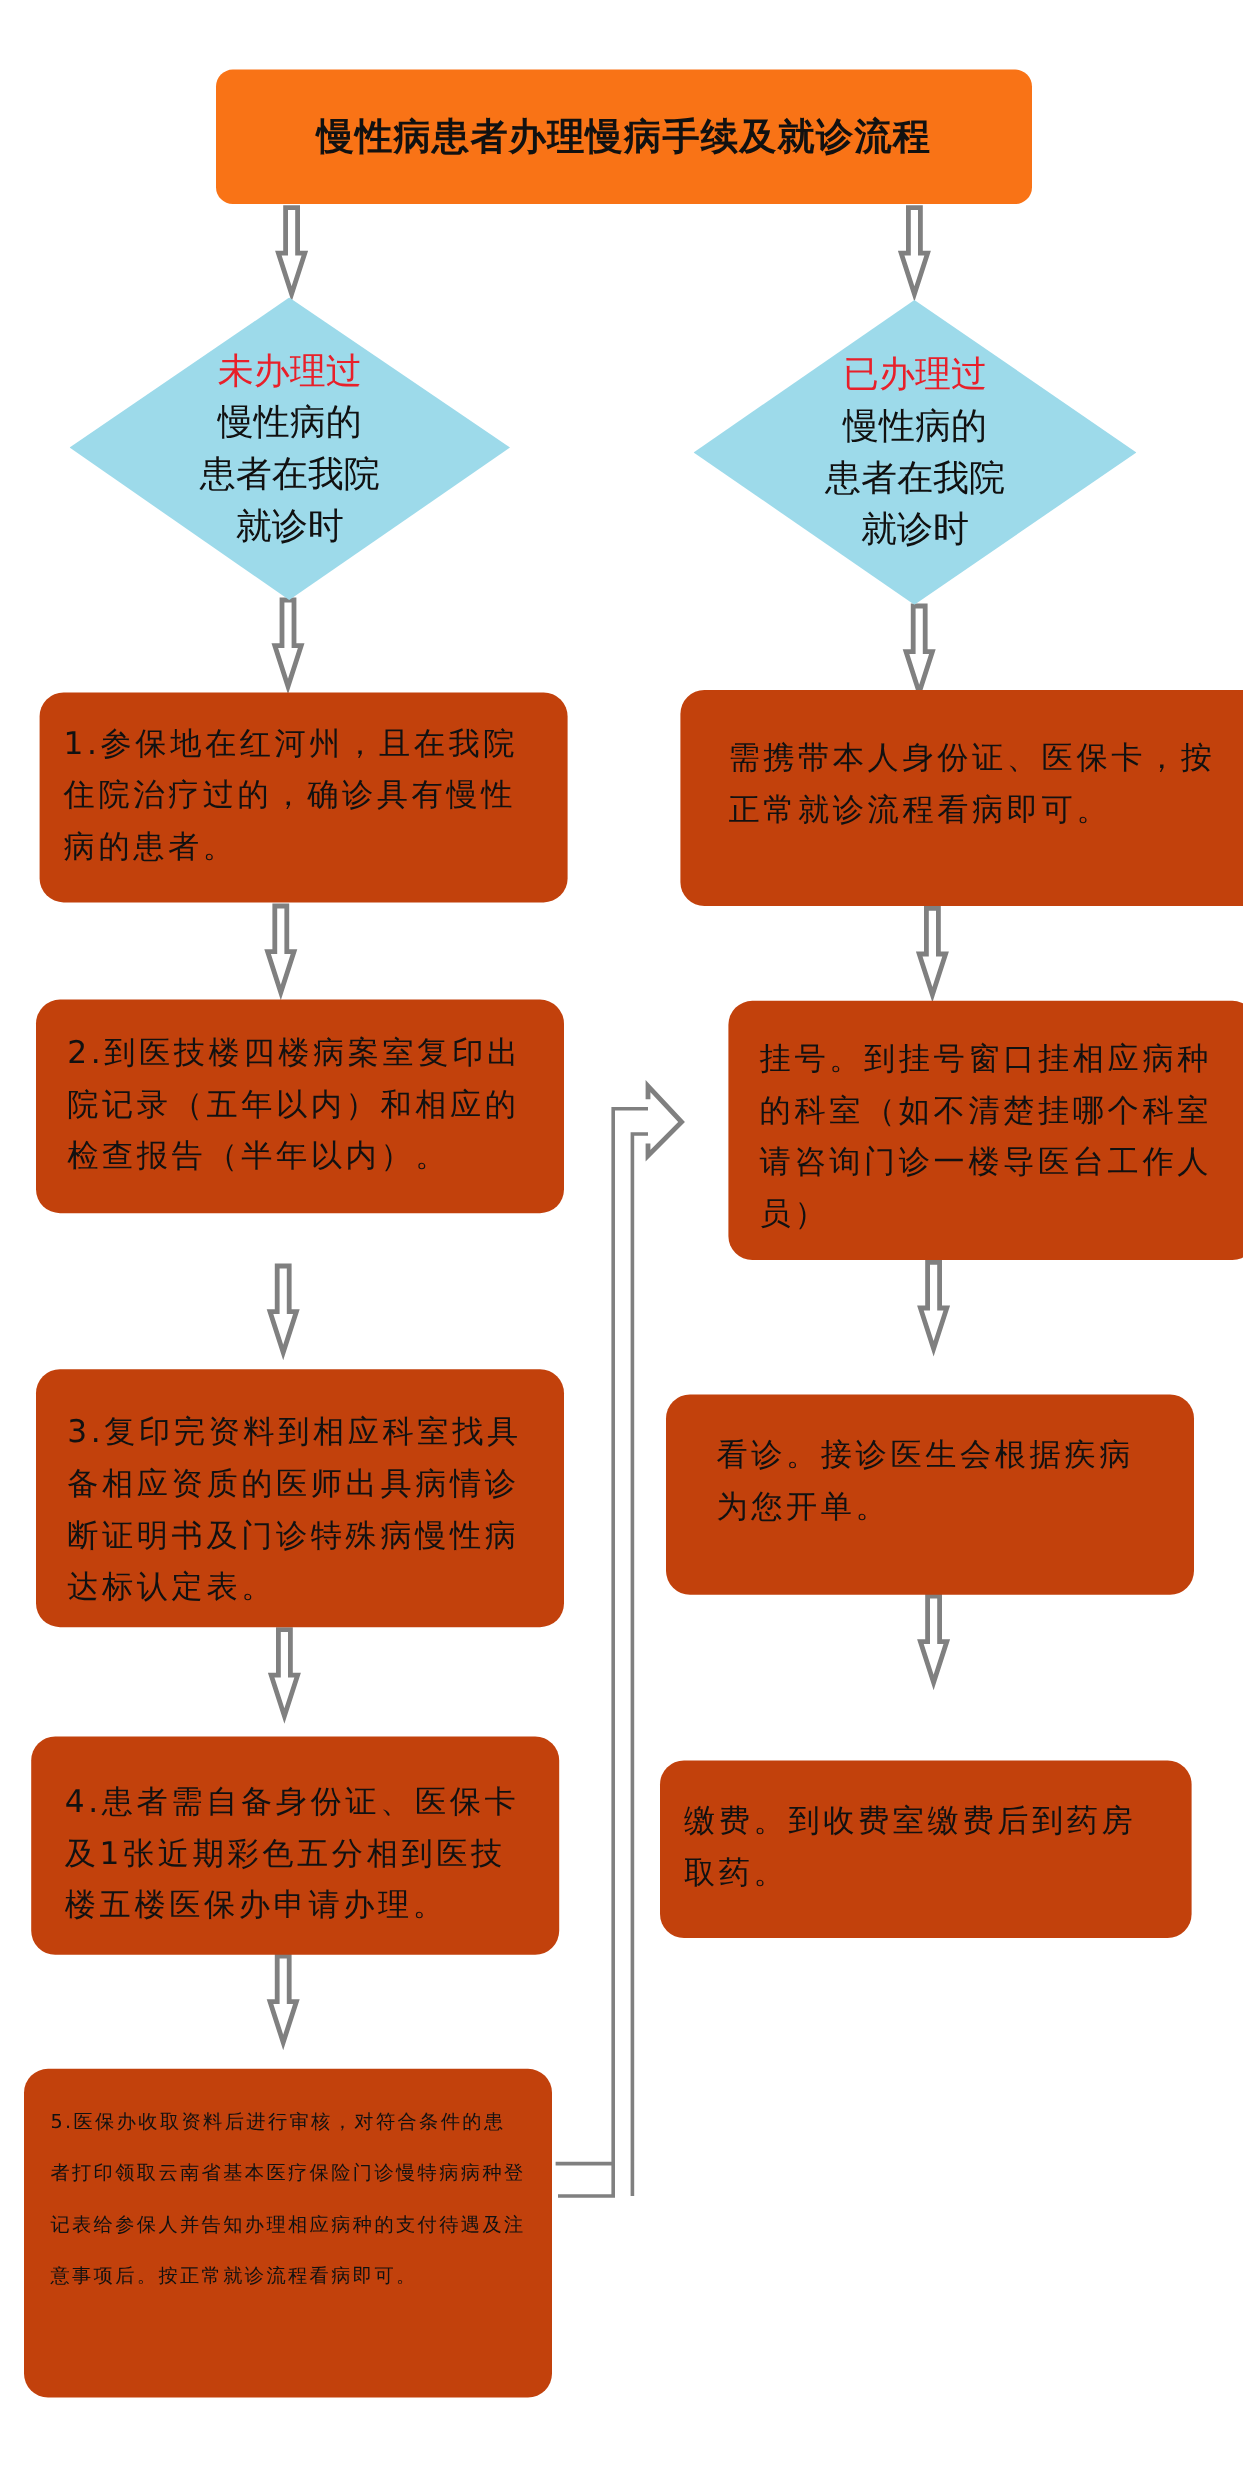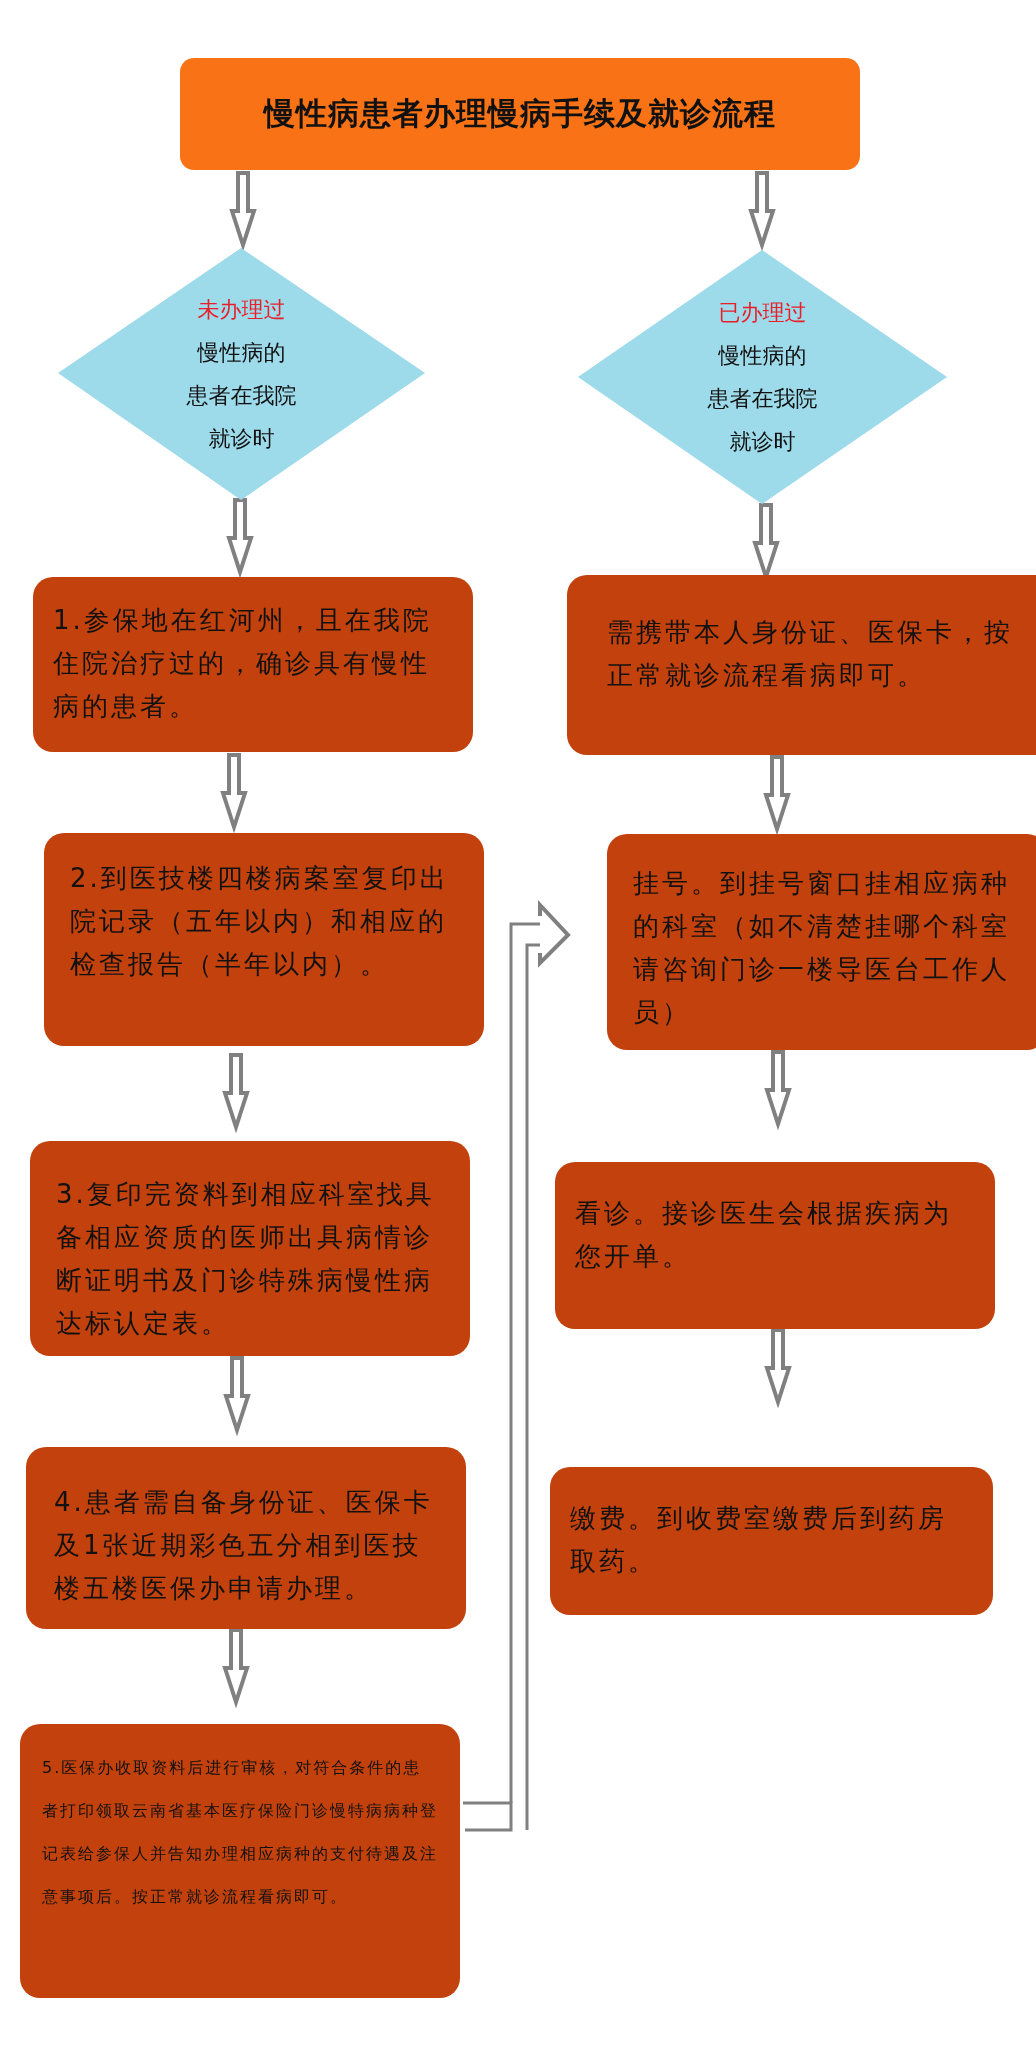--- a/index.html
+++ b/index.html
@@ -2,21 +2,21 @@
 <html><head>
 <meta charset="utf-8">
 <style>
   html,body{margin:0;padding:0;background:#fff;}
   body{width:1036px;height:2068px;position:relative;overflow:hidden;font-family:"DejaVu Sans","Liberation Sans",sans-serif;}
   .abs{position:absolute;}
   .title-box{left:180px;top:58px;width:680px;height:112px;background:#f97316;border-radius:14px;display:flex;align-items:center;justify-content:center;}
   .title-text{font-family:"DejaVu Serif","Liberation Serif",serif;font-weight:bold;font-size:31px;color:#111;letter-spacing:1px;}
   .diamond{position:absolute;}
   .diamond svg{position:absolute;left:0;top:0;}
-  .diamond .txt{position:absolute;left:0;top:0;width:100%;height:100%;display:flex;flex-direction:column;align-items:center;justify-content:center;font-size:22px;line-height:43px;color:#111;}
+  .diamond .txt{position:absolute;left:0;top:0;width:100%;height:100%;display:flex;flex-direction:column;align-items:center;justify-content:center;font-size:30px;line-height:43px;color:#111;}
   .diamond .red{color:#E8202A;}
   .box{position:absolute;background:#c2410c;border-radius:20px;box-sizing:border-box;font-size:26px;line-height:43px;color:#111;letter-spacing:3px;}
   .arrow{position:absolute;}
 </style>
 </head>
 <body>
 
 <div class="abs title-box">
   <span class="title-text">慢性病患者办理慢病手续及就诊流程</span>
 </div>
@@ -67,37 +67,37 @@
     <span class="red">已办理过</span>
     <span>慢性病的</span>
     <span>患者在我院</span>
     <span>就诊时</span>
   </div>
 </div>
 
 <div class="box" style="left:33px;top:577px;width:440px;height:175px;padding:22px 20px;">
   <span>1.参保地在红河州，且在我院住院治疗过的，确诊具有慢性病的患者。</span>
 </div>
-<div class="box" style="left:44px;top:833px;width:440px;height:213px;padding:24px 26px;">
+<div class="box" style="left:30px;top:833px;width:440px;height:178px;padding:24px 26px;">
   <span>2.到医技楼四楼病案室复印出院记录（五年以内）和相应的检查报告（半年以内）。</span>
 </div>
 <div class="box" style="left:30px;top:1141px;width:440px;height:215px;padding:32px 26px;">
   <span>3.复印完资料到相应科室找具备相应资质的医师出具病情诊断证明书及门诊特殊病慢性病达标认定表。</span>
 </div>
 <div class="box" style="left:26px;top:1447px;width:440px;height:182px;padding:34px 28px;">
   <span>4.患者需自备身份证、医保卡及1张近期彩色五分相到医技楼五楼医保办申请办理。</span>
 </div>
 <div class="box" style="left:20px;top:1724px;width:440px;height:274px;padding:22px 22px;font-size:16px;letter-spacing:2px;">
   <span>5.医保办收取资料后进行审核，对符合条件的患者打印领取云南省基本医疗保险门诊慢特病病种登记表给参保人并告知办理相应病种的支付待遇及注意事项后。按正常就诊流程看病即可。</span>
 </div>
 
 <div class="box" style="left:567px;top:575px;width:508px;height:180px;padding:36px 40px;">
   <span>需携带本人身份证、医保卡，按正常就诊流程看病即可。</span>
 </div>
 <div class="box" style="left:563px;top:834px;width:440px;height:216px;padding:28px 26px;margin-left:44px;">
   <span>挂号。到挂号窗口挂相应病种的科室（如不清楚挂哪个科室请咨询门诊一楼导医台工作人员）</span>
 </div>
-<div class="box" style="left:555px;top:1162px;width:440px;height:167px;padding:30px 20px;">
+<div class="box" style="left:555px;top:1162px;width:440px;height:167px;padding:30px 42px;">
   <span>看诊。接诊医生会根据疾病为您开单。</span>
 </div>
 <div class="box" style="left:550px;top:1467px;width:443px;height:148px;padding:30px 20px;">
   <span>缴费。到收费室缴费后到药房取药。</span>
 </div>
 
 </body></html>

